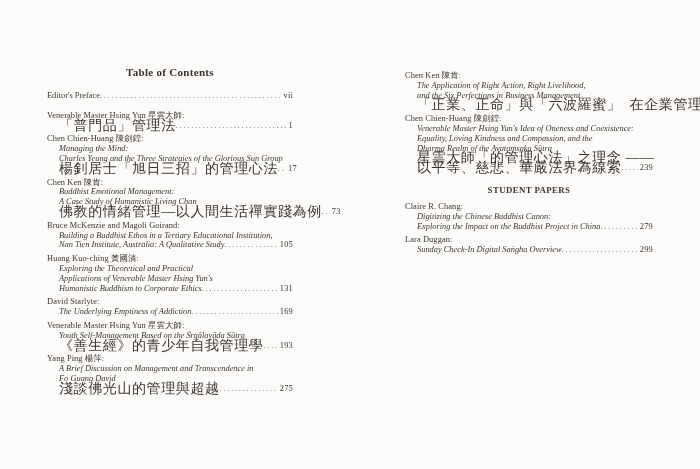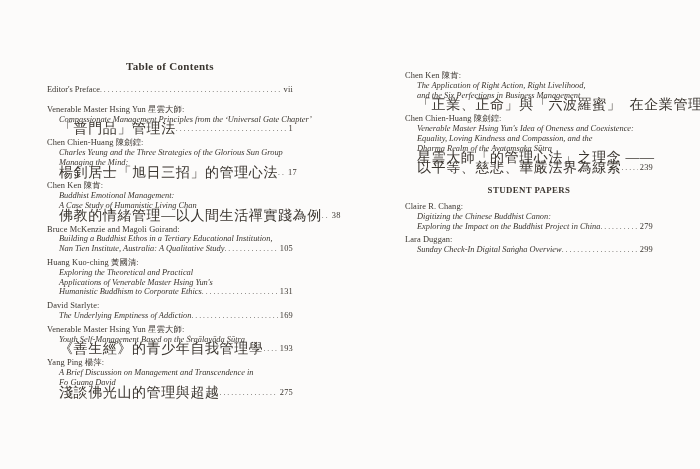--- a/index.html
+++ b/index.html
@@ -8,21 +8,21 @@
   body {
     background:var(--paper);
     color:var(--ink);
     font-family:"Liberation Serif","DejaVu Serif",serif;
     font-size:8.4px;
     line-height:9.8px;
     overflow:hidden;
   }
   .sheet { position:relative; width:700px; height:469px; }
   .col { position:absolute; }
-  .col-left  { left:47px;  top:60px; width:246px; }
+  .col-left  { left:47px;  top:66px; width:246px; }
   .col-right { left:405px; top:71px; width:248px; }
 
   .title {
     font-size:11px; font-weight:bold; text-align:center;
     line-height:13px; letter-spacing:.3px; margin:0 0 12px;
   }
   .sec {
     font-weight:bold; text-align:center; font-size:8.8px;
     line-height:10px; letter-spacing:.4px; margin:0 0 6px;
   }
@@ -59,47 +59,46 @@
 
     <div class="lead preface-row">
       <span class="txt">Editor's Preface</span>
       <span class="dots"></span>
       <span class="pg">vii</span>
     </div>
 
 
     <div class="entry">
       <div class="author">Venerable Master Hsing Yun 星雲大師:</div>
-      <div class="ind it">Compassionate Management Principles from the ‘Universal Gate Chapter’</div>
       <div class="lead ind">
         <span class="txt cjk">「普門品」管理法</span>
         <span class="dots"></span>
         <span class="pg">1</span>
       </div>
     </div>
 
     <div class="entry">
       <div class="author">Chen Chien-Huang 陳劍鍠:</div>
+      <div class="ind it">Managing the Mind:</div>
       <div class="ind it">Charles Yeung and the Three Strategies of the Glorious Sun Group</div>
-      <div class="ind it">Managing the Mind:</div>
       <div class="lead ind">
         <span class="txt cjk">楊釗居士「旭日三招」的管理心法</span>
         <span class="dots"></span>
         <span class="pg">17</span>
       </div>
     </div>
 
     <div class="entry">
       <div class="author">Chen Ken 陳肯:</div>
       <div class="ind it">Buddhist Emotional Management:</div>
       <div class="ind it">A Case Study of Humanistic Living Chan</div>
       <div class="lead ind">
         <span class="txt cjk">佛教的情緒管理—以人間生活禪實踐為例</span>
         <span class="dots"></span>
-        <span class="pg">38</span>
+        <span class="pg">73</span>
       </div>
     </div>
 
     <div class="entry">
       <div class="author">Bruce McKenzie and Magoli Goirand:</div>
       <div class="ind it">Building a Buddhist Ethos in a Tertiary Educational Institution,</div>
       <div class="lead ind">
         <span class="txt it">Nan Tien Institute, Australia: A Qualitative Study</span>
         <span class="dots"></span>
         <span class="pg">105</span>

